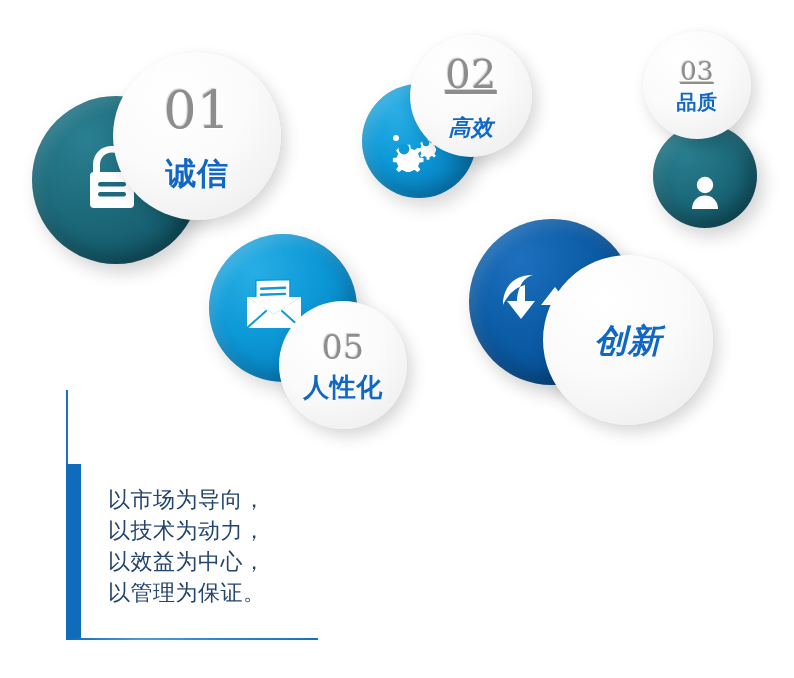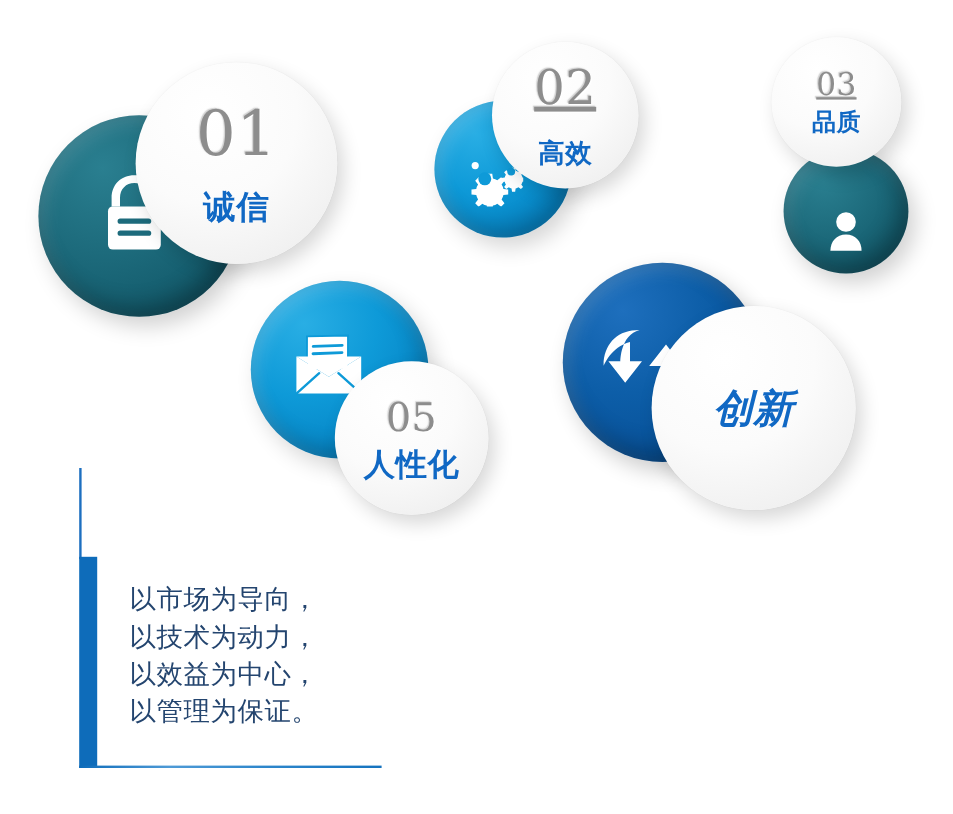--- a/index.html
+++ b/index.html
@@ -127,39 +127,39 @@
       <svg width="56" height="66" viewBox="0 0 56 66" xmlns="http://www.w3.org/2000/svg">
         <path d="M28 2 C16.5 2 9 10 9 21 L9 28 L16 28 L16 21 C16 13.5 21 8.5 28 8.5 C35 8.5 40 13.5 40 21 L40 28 L47 28 L47 21 C47 10 39.5 2 28 2 Z" fill="#ffffff"></path>
         <rect x="6" y="28" width="44" height="36" rx="4" fill="#ffffff"></rect>
         <rect x="14" y="38" width="28" height="4.5" rx="2.2" fill="#1d6b7c"></rect>
         <rect x="14" y="48" width="28" height="4.5" rx="2.2" fill="#1d6b7c"></rect>
       </svg>
     </span>
   </div>
   <div class="circle c-white" style="left:113px; top:52px; width:168px; height:168px;gap:10px;">
     <span class="num" style="font-size:52px; margin-bottom:12px;">01</span>
-    <span class="cn" style="font-size:27px;">诚信</span>
+    <span class="cn" style="font-size:31px;">诚信</span>
   </div>
 
   <div class="circle icon-circle c-cyan" style="left:362px; top:84px; width:114px; height:114px;">
     <span class="glyph" style="left:26px; top:48px;">
       <svg width="48" height="40" viewBox="0 0 48 40" xmlns="http://www.w3.org/2000/svg">
         <g fill="#ffffff">
           <path d="M19.5 13.0 l0-4.0 -4.0-0.6 a9.5 9.5 0 0 0 -1.5-3.6 l2.4-3.2 -2.8-2.8 -3.2 2.4 a9.5 9.5 0 0 0 -3.6-1.5 l-0.6-4.0 -4.0 0 -0.6 4.0 a9.5 9.5 0 0 0 -3.6 1.5 l-3.2-2.4 -2.8 2.8 2.4 3.2 a9.5 9.5 0 0 0 -1.5 3.6 l-4.0 0.6 0 4.0 4.0 0.6 a9.5 9.5 0 0 0 1.5 3.6 l-2.4 3.2 2.8 2.8 3.2-2.4 a9.5 9.5 0 0 0 3.6 1.5 l0.6 4.0 4.0 0 0.6-4.0 a9.5 9.5 0 0 0 3.6-1.5 l3.2 2.4 2.8-2.8 -2.4-3.2 a9.5 9.5 0 0 0 1.5-3.6 z" transform="translate(16,17)"></path>
           <circle cx="16" cy="17" r="5.4" fill="#0e9ad8"></circle>
           <path d="M12.0 8.0 l0-2.6 -2.6-0.4 a6.2 6.2 0 0 0 -1.0-2.3 l1.5-2.1 -1.8-1.8 -2.1 1.5 a6.2 6.2 0 0 0 -2.3-1.0 l-0.4-2.6 -2.6 0 -0.4 2.6 a6.2 6.2 0 0 0 -2.3 1.0 l-2.1-1.5 -1.8 1.8 1.5 2.1 a6.2 6.2 0 0 0 -1.0 2.3 l-2.6 0.4 0 2.6 2.6 0.4 a6.2 6.2 0 0 0 1.0 2.3 l-1.5 2.1 1.8 1.8 2.1-1.5 a6.2 6.2 0 0 0 2.3 1.0 l0.4 2.6 2.6 0 0.4-2.6 a6.2 6.2 0 0 0 2.3-1.0 l2.1 1.5 1.8-1.8 -1.5-2.1 a6.2 6.2 0 0 0 1.0-2.3 z" transform="translate(38,11)"></path>
           <circle cx="38" cy="11" r="3.3" fill="#0e9ad8"></circle>
           <circle cx="8" cy="6" r="3.0" fill="#ffffff"></circle>
         </g>
       </svg>
     </span>
   </div>
   <div class="circle c-white" style="left:410px; top:35px; width:122px; height:122px;">
     <span class="num" style="font-size:40px; margin-bottom:23px;text-decoration:underline;">02</span>
-    <span class="cn" style="font-size:22px;">高效</span>
+    <span class="cn" style="font-size:22px;font-style:italic;">高效</span>
   </div>
 
   <div class="circle icon-circle c-teal" style="left:653px; top:124px; width:104px; height:104px;">
     <span class="glyph" style="left:36px; top:52px;">
       <svg width="32" height="34" viewBox="0 0 32 34" xmlns="http://www.w3.org/2000/svg">
         <circle cx="16" cy="9" r="8.2" fill="#ffffff"></circle>
         <path d="M16 19.5 c-8 0-13 6-13 13.5 l26 0 c0-7.5-5-13.5-13-13.5 z" fill="#ffffff"></path>
       </svg>
     </span>
   </div>

